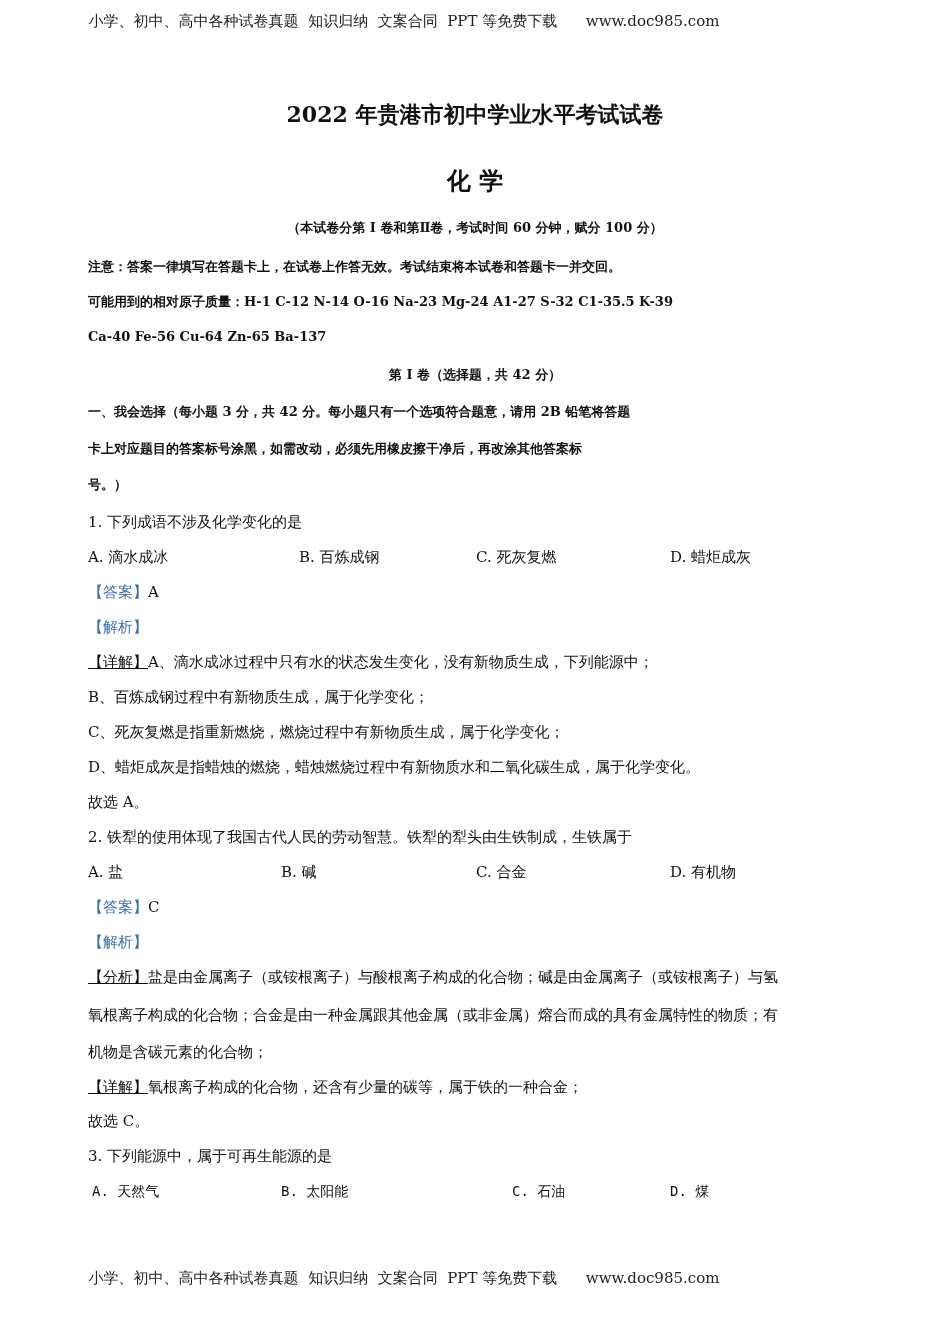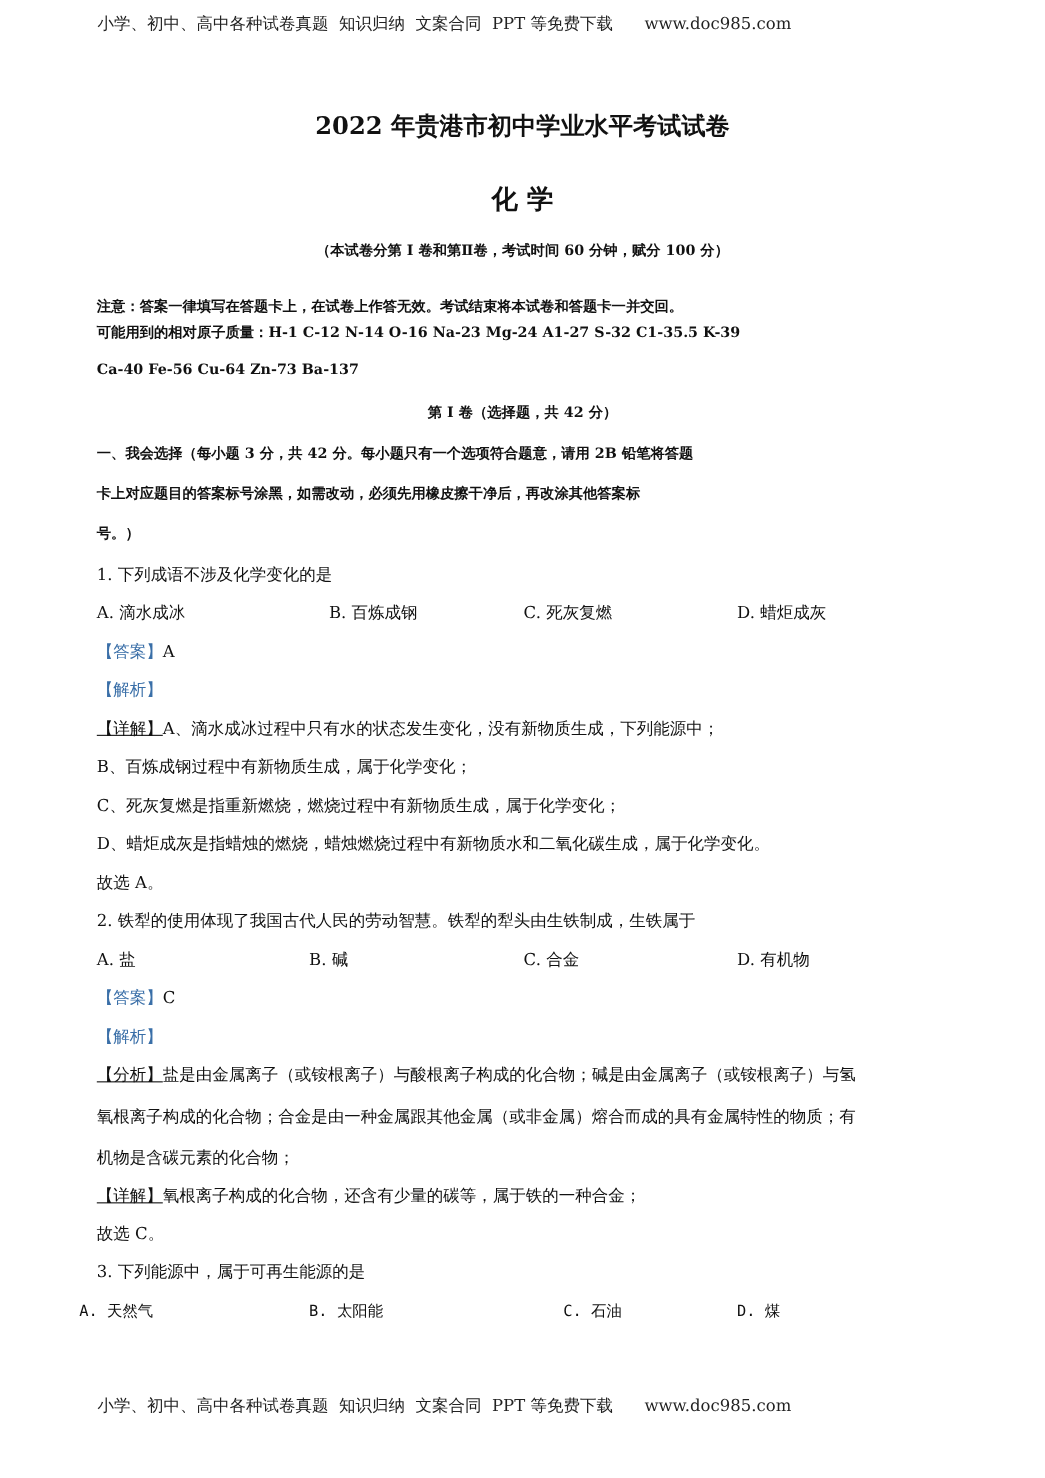--- a/index.html
+++ b/index.html
@@ -30,23 +30,23 @@
 </style>
 </head>
 <body>
 
 <div class="banner top"><span>小学、初中、高中各种试卷真题  知识归纳  文案合同  PPT 等免费下载</span>      <span>www.doc985.com</span></div>
 
 <div class="title" style="top:100px;">2022 年贵港市初中学业水平考试试卷</div>
 <div class="title" style="top:165px; font-size:24px;">化  学</div>
 
 <div class="line bold center" style="top:219px;">（本试卷分第 I 卷和第Ⅱ卷，考试时间 60 分钟，赋分 100 分）</div>
-<div class="line bold" style="top:258px;margin-top:12px;">注意：答案一律填写在答题卡上，在试卷上作答无效。考试结束将本试卷和答题卡一并交回。</div>
+<div class="line bold" style="top:258px;">注意：答案一律填写在答题卡上，在试卷上作答无效。考试结束将本试卷和答题卡一并交回。</div>
 <div class="line bold" style="top:293px;">可能用到的相对原子质量：H-1  C-12  N-14  O-16  Na-23  Mg-24  A1-27  S-32  C1-35.5  K-39</div>
-<div class="line bold" style="top:329px;">Ca-40  Fe-56  Cu-64  Zn-73  Ba-137</div>
+<div class="line bold" style="top:329px;">Ca-40  Fe-56  Cu-64  Zn-65  Ba-137</div>
 
 <div class="line bold center" style="top:366px;">第 I 卷（选择题，共 42 分）</div>
 <div class="line bold" style="top:403px;">一、我会选择（每小题 3 分，共 42 分。每小题只有一个选项符合题意，请用 2B 铅笔将答题</div>
 <div class="line bold" style="top:440px;">卡上对应题目的答案标号涂黑，如需改动，必须先用橡皮擦干净后，再改涂其他答案标</div>
 <div class="line bold" style="top:476px;">号。）</div>
 
 <div class="line" style="top:513px;">1. 下列成语不涉及化学变化的是</div>
 <div class="opt" style="left:88px; top:548px;">A. 滴水成冰</div>
 <div class="opt" style="left:278px; top:548px;margin-left:21px;">B. 百炼成钢</div>
 <div class="opt" style="left:476px; top:548px;">C. 死灰复燃</div>
@@ -66,18 +66,18 @@
 <div class="opt" style="left:670px; top:863px;">D. 有机物</div>
 <div class="line" style="top:898px;"><span class="label-blue">【答案】</span><span>C</span></div>
 <div class="line label-blue" style="top:933px;">【解析】</div>
 <div class="line" style="top:968px;"><span class="label-black">【分析】</span><span>盐是由金属离子（或铵根离子）与酸根离子构成的化合物；碱是由金属离子（或铵根离子）与氢</span></div>
 <div class="line" style="top:1006px;">氧根离子构成的化合物；合金是由一种金属跟其他金属（或非金属）熔合而成的具有金属特性的物质；有</div>
 <div class="line" style="top:1043px;">机物是含碳元素的化合物；</div>
 <div class="line" style="top:1078px;"><span class="label-black">【详解】</span><span>氧根离子构成的化合物，还含有少量的碳等，属于铁的一种合金；</span></div>
 <div class="line" style="top:1112px;">故选 C。</div>
 
 <div class="line" style="top:1147px;">3. 下列能源中，属于可再生能源的是</div>
-<div class="opt mono" style="left:72px; top:1183px;">A.  天然气</div>
+<div class="opt mono" style="left:92px; top:1183px;">A.  天然气</div>
 <div class="opt mono" style="left:281px; top:1183px;">B.  太阳能</div>
 <div class="opt mono" style="left:476px; top:1183px;margin-left:36px;">C.  石油</div>
 <div class="opt mono" style="left:670px; top:1183px;">D.  煤</div>
 
 <div class="banner bottom"><span>小学、初中、高中各种试卷真题  知识归纳  文案合同  PPT 等免费下载</span>      <span>www.doc985.com</span></div>
 
 </body></html>

